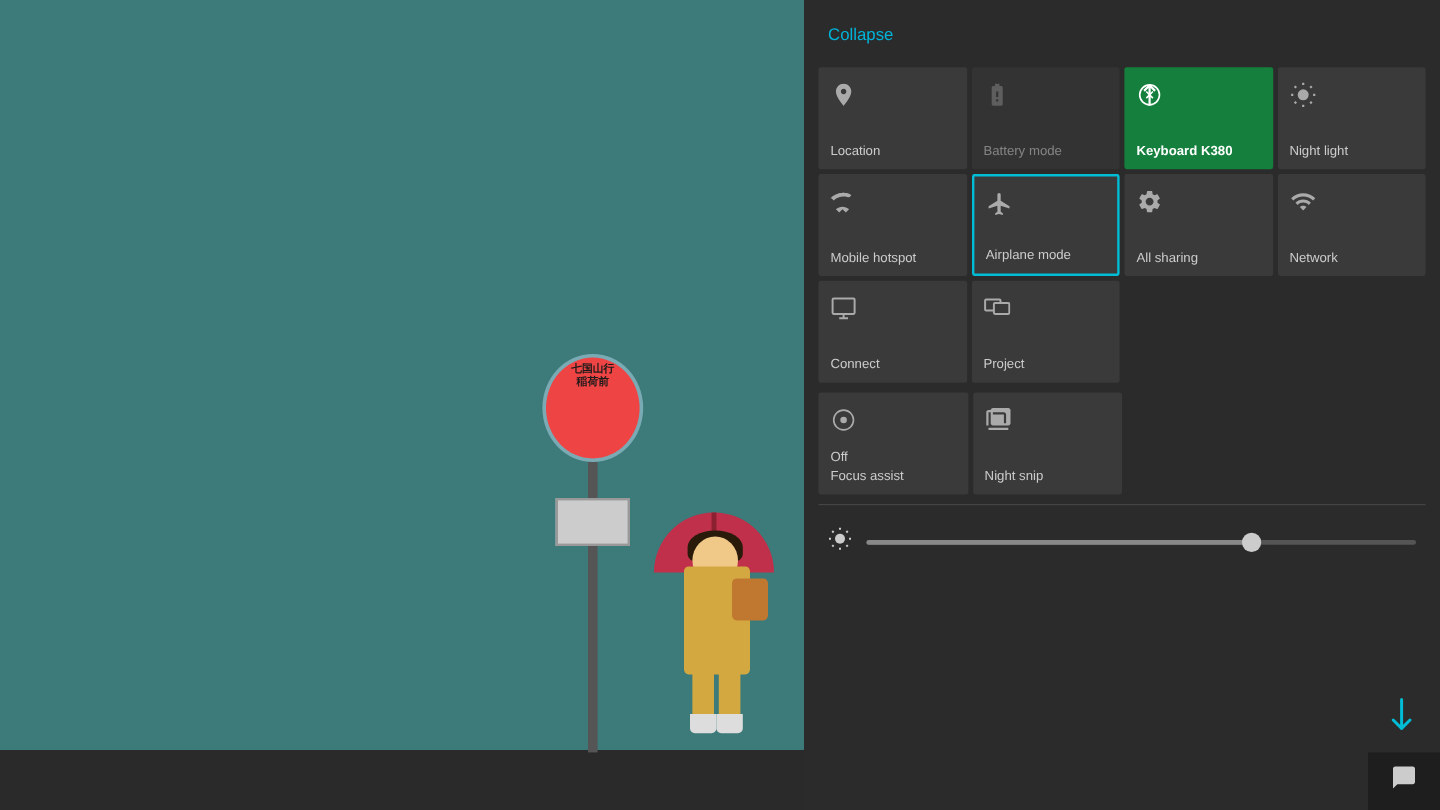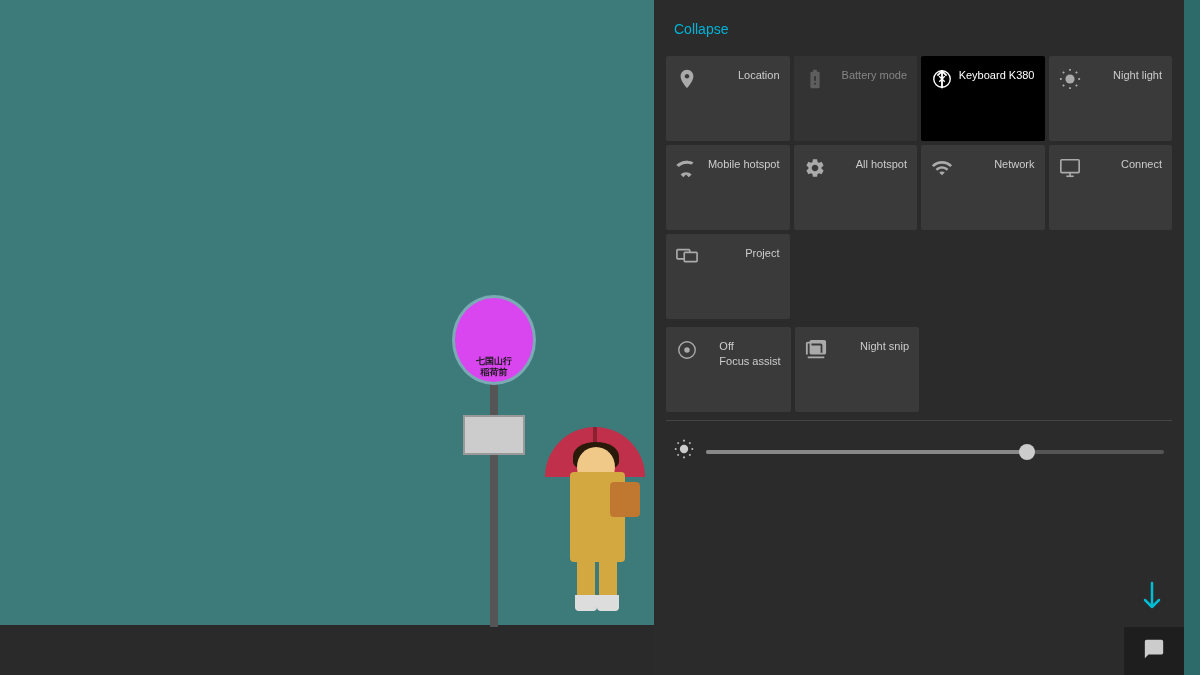--- a/index.html
+++ b/index.html
@@ -42,25 +42,25 @@
       background: #555;
     }
 
     
     .bus-sign {
       position: absolute;
       bottom: 290px;
       left: 452px;
       width: 84px;
       height: 90px;
-      background: #d946ef;
+      background: #ef4444;
       border-radius: 50%;
       border: 3px solid #7aabb5;
       display: flex;
-      align-items: flex-end;
+      align-items: flex-start;
       justify-content: center;
       overflow: hidden;
     }
 
     .bus-sign-text {
       color: #1a1a1a;
       font-size: 9px;
       text-align: center;
       font-weight: bold;
       line-height: 1.2;
@@ -192,21 +192,21 @@
       left: 55px;
       width: 30px;
       height: 35px;
       background: #c07830;
       border-radius: 4px;
     }
 
     
     .action-center {
       position: absolute;
-      right: 16px;
+      right: 0;
       top: 0;
       width: 530px;
       height: 675px;
       background: #2b2b2b;
       padding: 0;
     }
 
     .ac-header {
       padding: 20px 20px 10px 20px;
     }
@@ -228,27 +228,28 @@
     }
 
     .ac-tile {
       background: #3a3a3a;
       border-radius: 2px;
       padding: 12px 10px 8px 10px;
       cursor: pointer;
       position: relative;
       min-height: 85px;
       display: flex;
-      flex-direction: row;
+      flex-direction: column;
       align-items: flex-start;
       justify-content: space-between;
     }
 
     .ac-tile.active {
-      background: #000000;
+      background: #15803d;
+      font-weight: bold;
     }
 
     .ac-tile.airplane-selected {
       border: 2px solid #00bcd4;
       background: #3a3a3a;
     }
 
     .ac-tile.dimmed {
       opacity: 0.55;
     }
@@ -453,29 +454,37 @@
     <div class="ac-tile">
       <div class="tile-icon">
         <svg width="22" height="22" viewBox="0 0 24 24" fill="#aaa" xmlns="http://www.w3.org/2000/svg">
           <path d="M1 9l2 2c2.76-2.76 6.57-4 10.24-3.56.95.12 1.88.35 2.76.7l2.12-2.12C16.17 5.03 14.12 4.41 12 4c-4.7 0-9.1 1.86-12.3 5.2L1 9zm10 10l3 3 3-3c-1.65-1.66-3.93-2.4-6-2.4s-4.35.74-6 2.4l3 3 3-3z"></path>
           <path d="M12 4C9.44 4 6.98 4.74 4.88 6.13L6.99 8.23c1.45-.96 3.16-1.52 5.01-1.52 1.85 0 3.56.56 5.01 1.52l2.11-2.1C17.02 4.74 14.56 4 12 4z"></path>
         </svg>
       </div>
       <div class="tile-label">Mobile hotspot</div>
     </div>
 
+    <div class="ac-tile airplane-selected">
+      <div class="tile-icon">
+        <svg width="22" height="22" viewBox="0 0 24 24" fill="#aaa" xmlns="http://www.w3.org/2000/svg">
+          <path d="M21 16v-2l-8-5V3.5c0-.83-.67-1.5-1.5-1.5S10 2.67 10 3.5V9l-8 5v2l8-2.5V19l-2 1.5V22l3.5-1 3.5 1v-1.5L13 19v-5.5l8 2.5z"></path>
+        </svg>
+      </div>
+      <div class="tile-label">Airplane mode</div>
+    </div>
 
 
     <div class="ac-tile">
       <div class="tile-icon">
         <svg width="22" height="22" viewBox="0 0 24 24" fill="#aaa" xmlns="http://www.w3.org/2000/svg">
           <path d="M19.14,12.94c0.04-0.3,0.06-0.61,0.06-0.94c0-0.32-0.02-0.64-0.07-0.94l2.03-1.58c0.18-0.14,0.23-0.41,0.12-0.61 l-1.92-3.32c-0.12-0.22-0.37-0.29-0.59-0.22l-2.39,0.96c-0.5-0.38-1.03-0.7-1.62-0.94L14.4,2.81c-0.04-0.24-0.24-0.41-0.48-0.41 h-3.84c-0.24,0-0.43,0.17-0.47,0.41L9.25,5.35C8.66,5.59,8.12,5.92,7.63,6.29L5.24,5.33c-0.22-0.08-0.47,0-0.59,0.22L2.74,8.87 C2.62,9.08,2.66,9.34,2.86,9.48l2.03,1.58C4.84,11.36,4.8,11.69,4.8,12s0.02,0.64,0.07,0.94l-2.03,1.58 c-0.18,0.14-0.23,0.41-0.12,0.61l1.92,3.32c0.12,0.22,0.37,0.29,0.59,0.22l2.39-0.96c0.5,0.38,1.03,0.7,1.62,0.94l0.36,2.54 c0.05,0.24,0.24,0.41,0.48,0.41h3.84c0.24,0,0.44-0.17,0.47-0.41l0.36-2.54c0.59-0.24,1.13-0.56,1.62-0.94l2.39,0.96 c0.22,0.08,0.47,0,0.59-0.22l1.92-3.32c0.12-0.22,0.07-0.47-0.12-0.61L19.14,12.94z M12,15.6c-1.98,0-3.6-1.62-3.6-3.6 s1.62-3.6,3.6-3.6s3.6,1.62,3.6,3.6S13.98,15.6,12,15.6z"></path>
         </svg>
       </div>
-      <div class="tile-label">All hotspot</div>
+      <div class="tile-label">All sharing</div>
     </div>
 
     <div class="ac-tile">
       <div class="tile-icon">
         <svg width="22" height="22" viewBox="0 0 24 24" fill="#aaa" xmlns="http://www.w3.org/2000/svg">
           <path d="M1 9l2 2c4.97-4.97 13.03-4.97 18 0l2-2C16.93 2.93 7.08 2.93 1 9zm8 8l3 3 3-3c-1.65-1.66-4.34-1.66-6 0zm-4-4l2 2c2.76-2.76 7.24-2.76 10 0l2-2C15.14 9.14 8.87 9.14 5 13z"></path>
         </svg>
       </div>
       <div class="tile-label">Network</div>
     </div>

